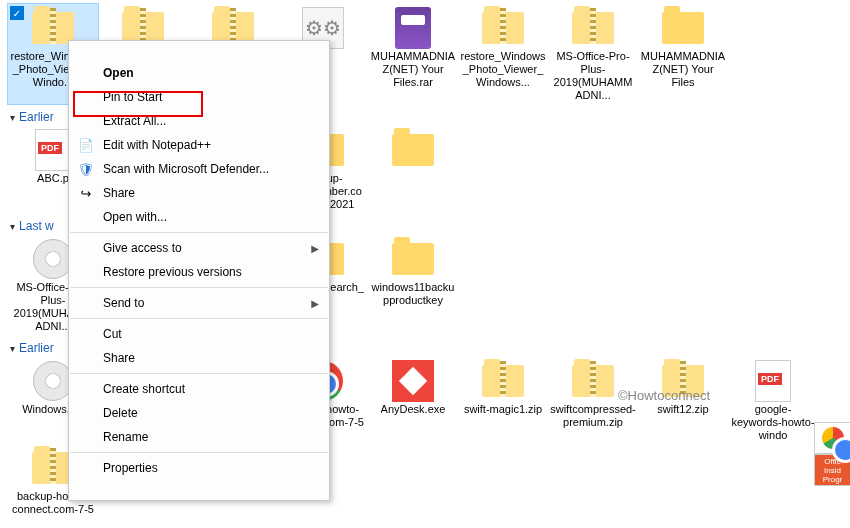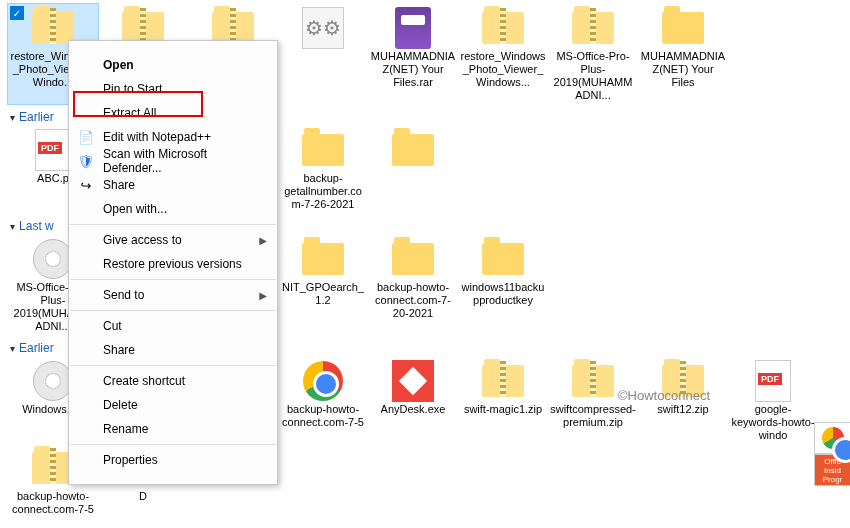--- a/index.html
+++ b/index.html
@@ -89,25 +89,25 @@
     position:absolute;
     right:140px;
     top:388px;
     color:#888;
     font-size:13px;
   }
   
   .ctx {
     position:absolute;
     left:68px; top:40px;
-    width:210px;
+    width:262px;
     background:#fdfdfd;
     border:1px solid #c8c8c8;
     box-shadow:2px 2px 6px rgba(0,0,0,.25);
-    padding:12px 0;
+    padding:20px 0;
     font-size:12px;
   }
   .ctx .mi {
     display:flex;align-items:center;
     padding:4px 10px 4px 34px;
     position:relative;
     height:24px;
     cursor:default;
   }
   .ctx .mi.bold{ font-weight:600; }
@@ -239,26 +239,20 @@
       <div class="item">
         <div class="icon-box">
           <div class="folder"></div>
         </div>
         <div class="label">NIT_GPOearch_1.2</div>
       </div>
       <div class="item">
         <div class="icon-box">
           <div class="folder"></div>
         </div>
-        <div class="label">backup-howto-connect.com-7-20-2021</div>
-      </div>
-      <div class="item">
-        <div class="icon-box">
-          <div class="folder"></div>
-        </div>
         <div class="label">windows11backupproductkey</div>
       </div>
     </div>
     <div class="group-header">
       <span class="chev">▾</span>
       <span>Earlier</span>
     </div>
     <div class="row">
       <div class="item">
         <div class="icon-box">

